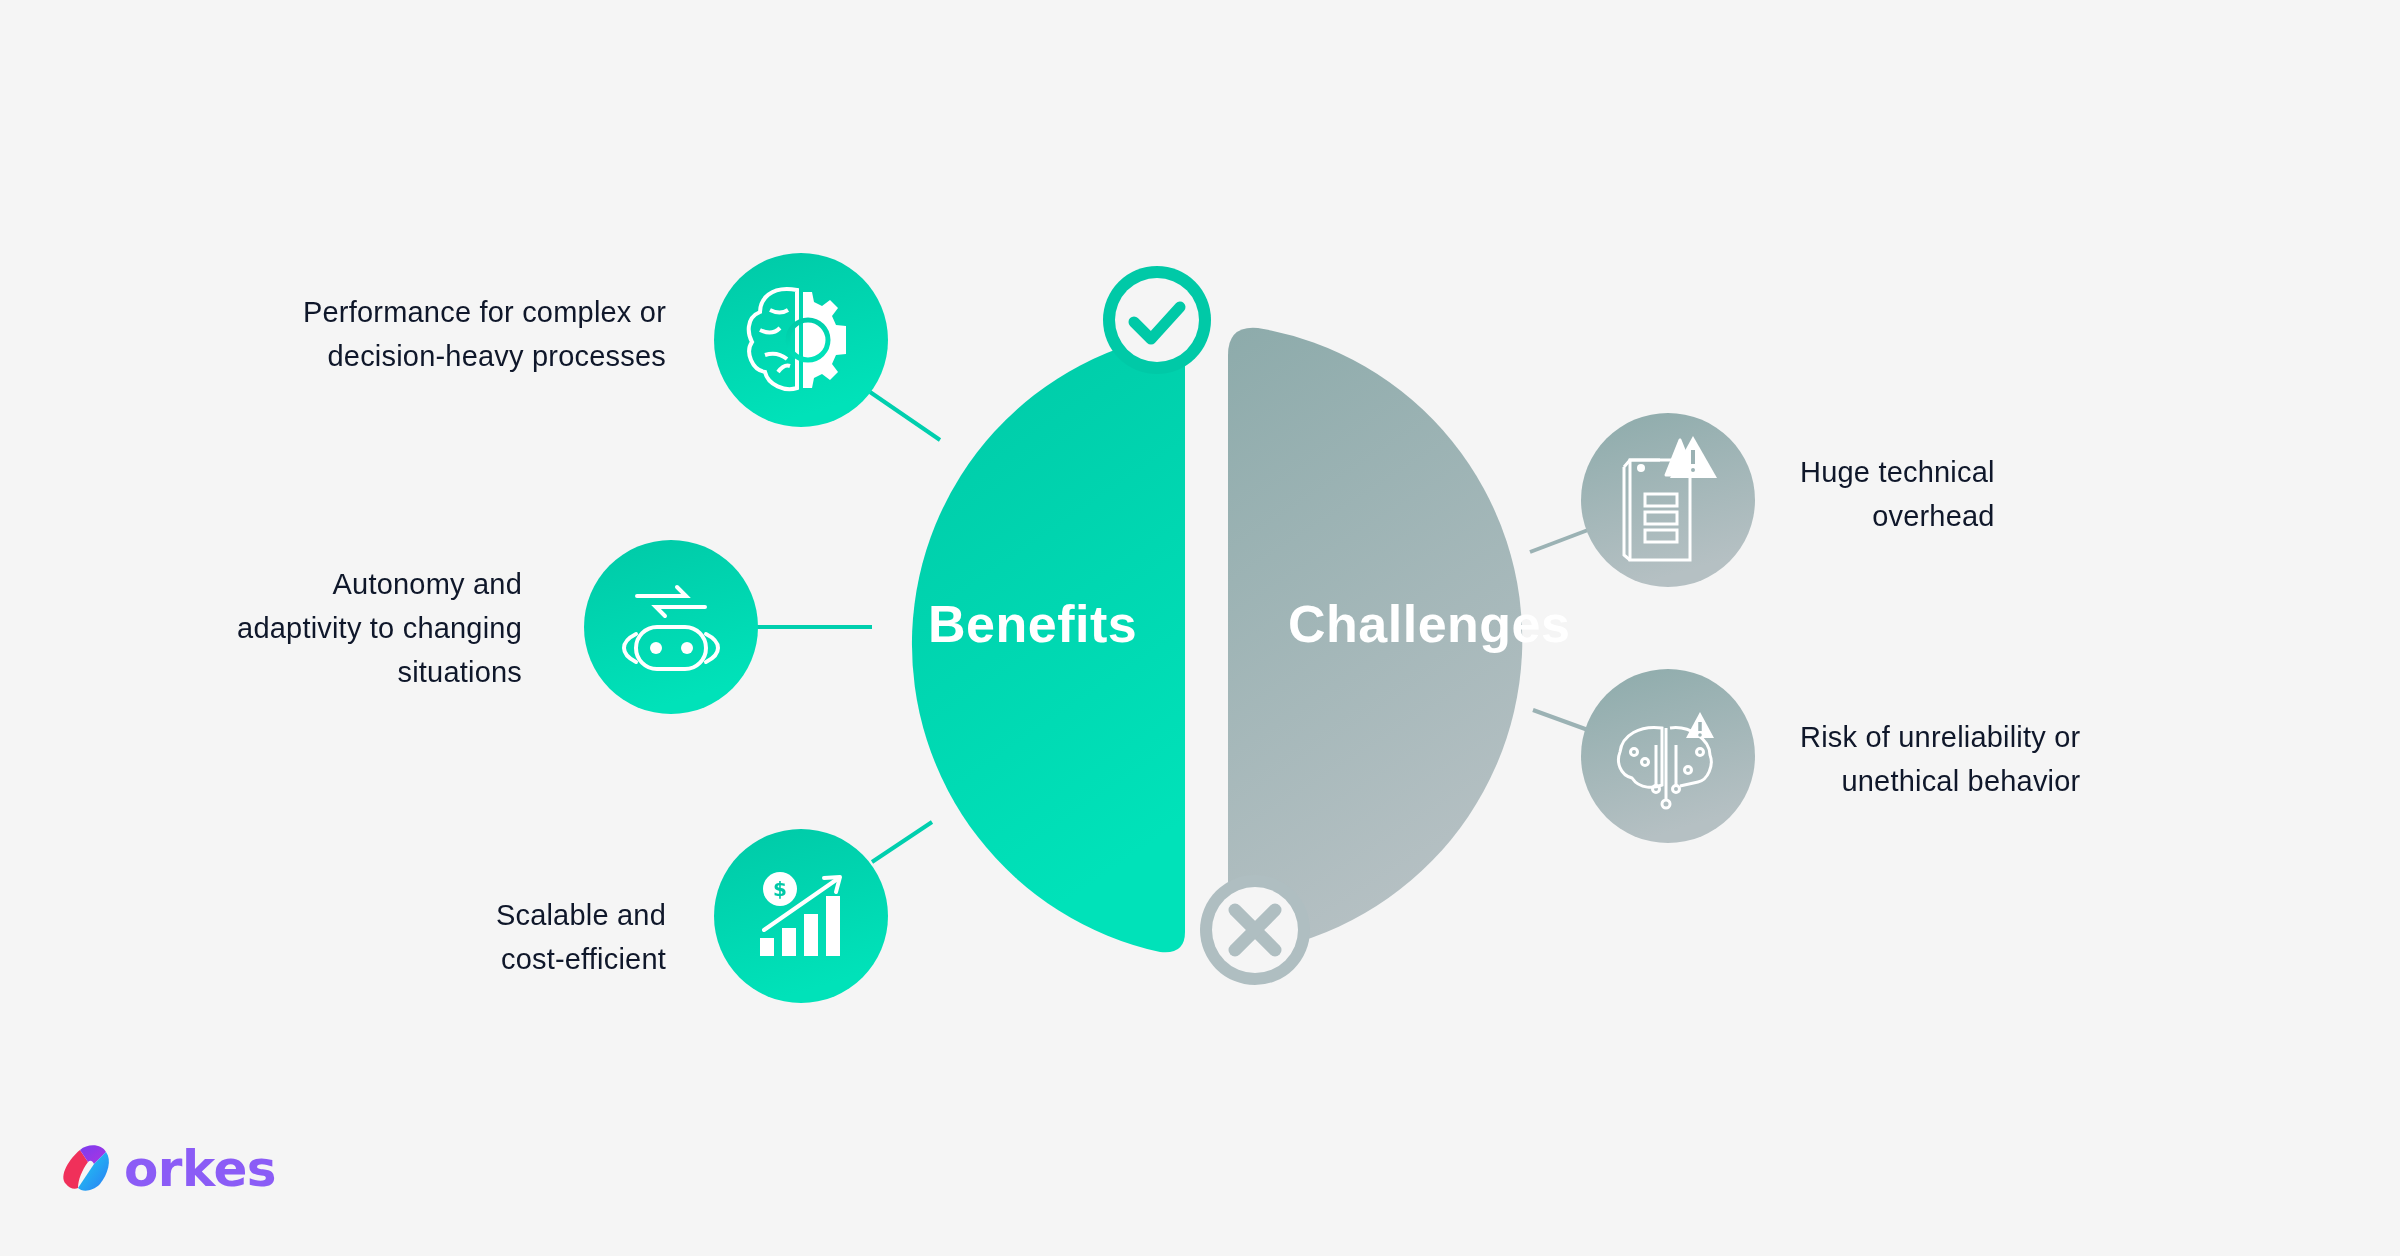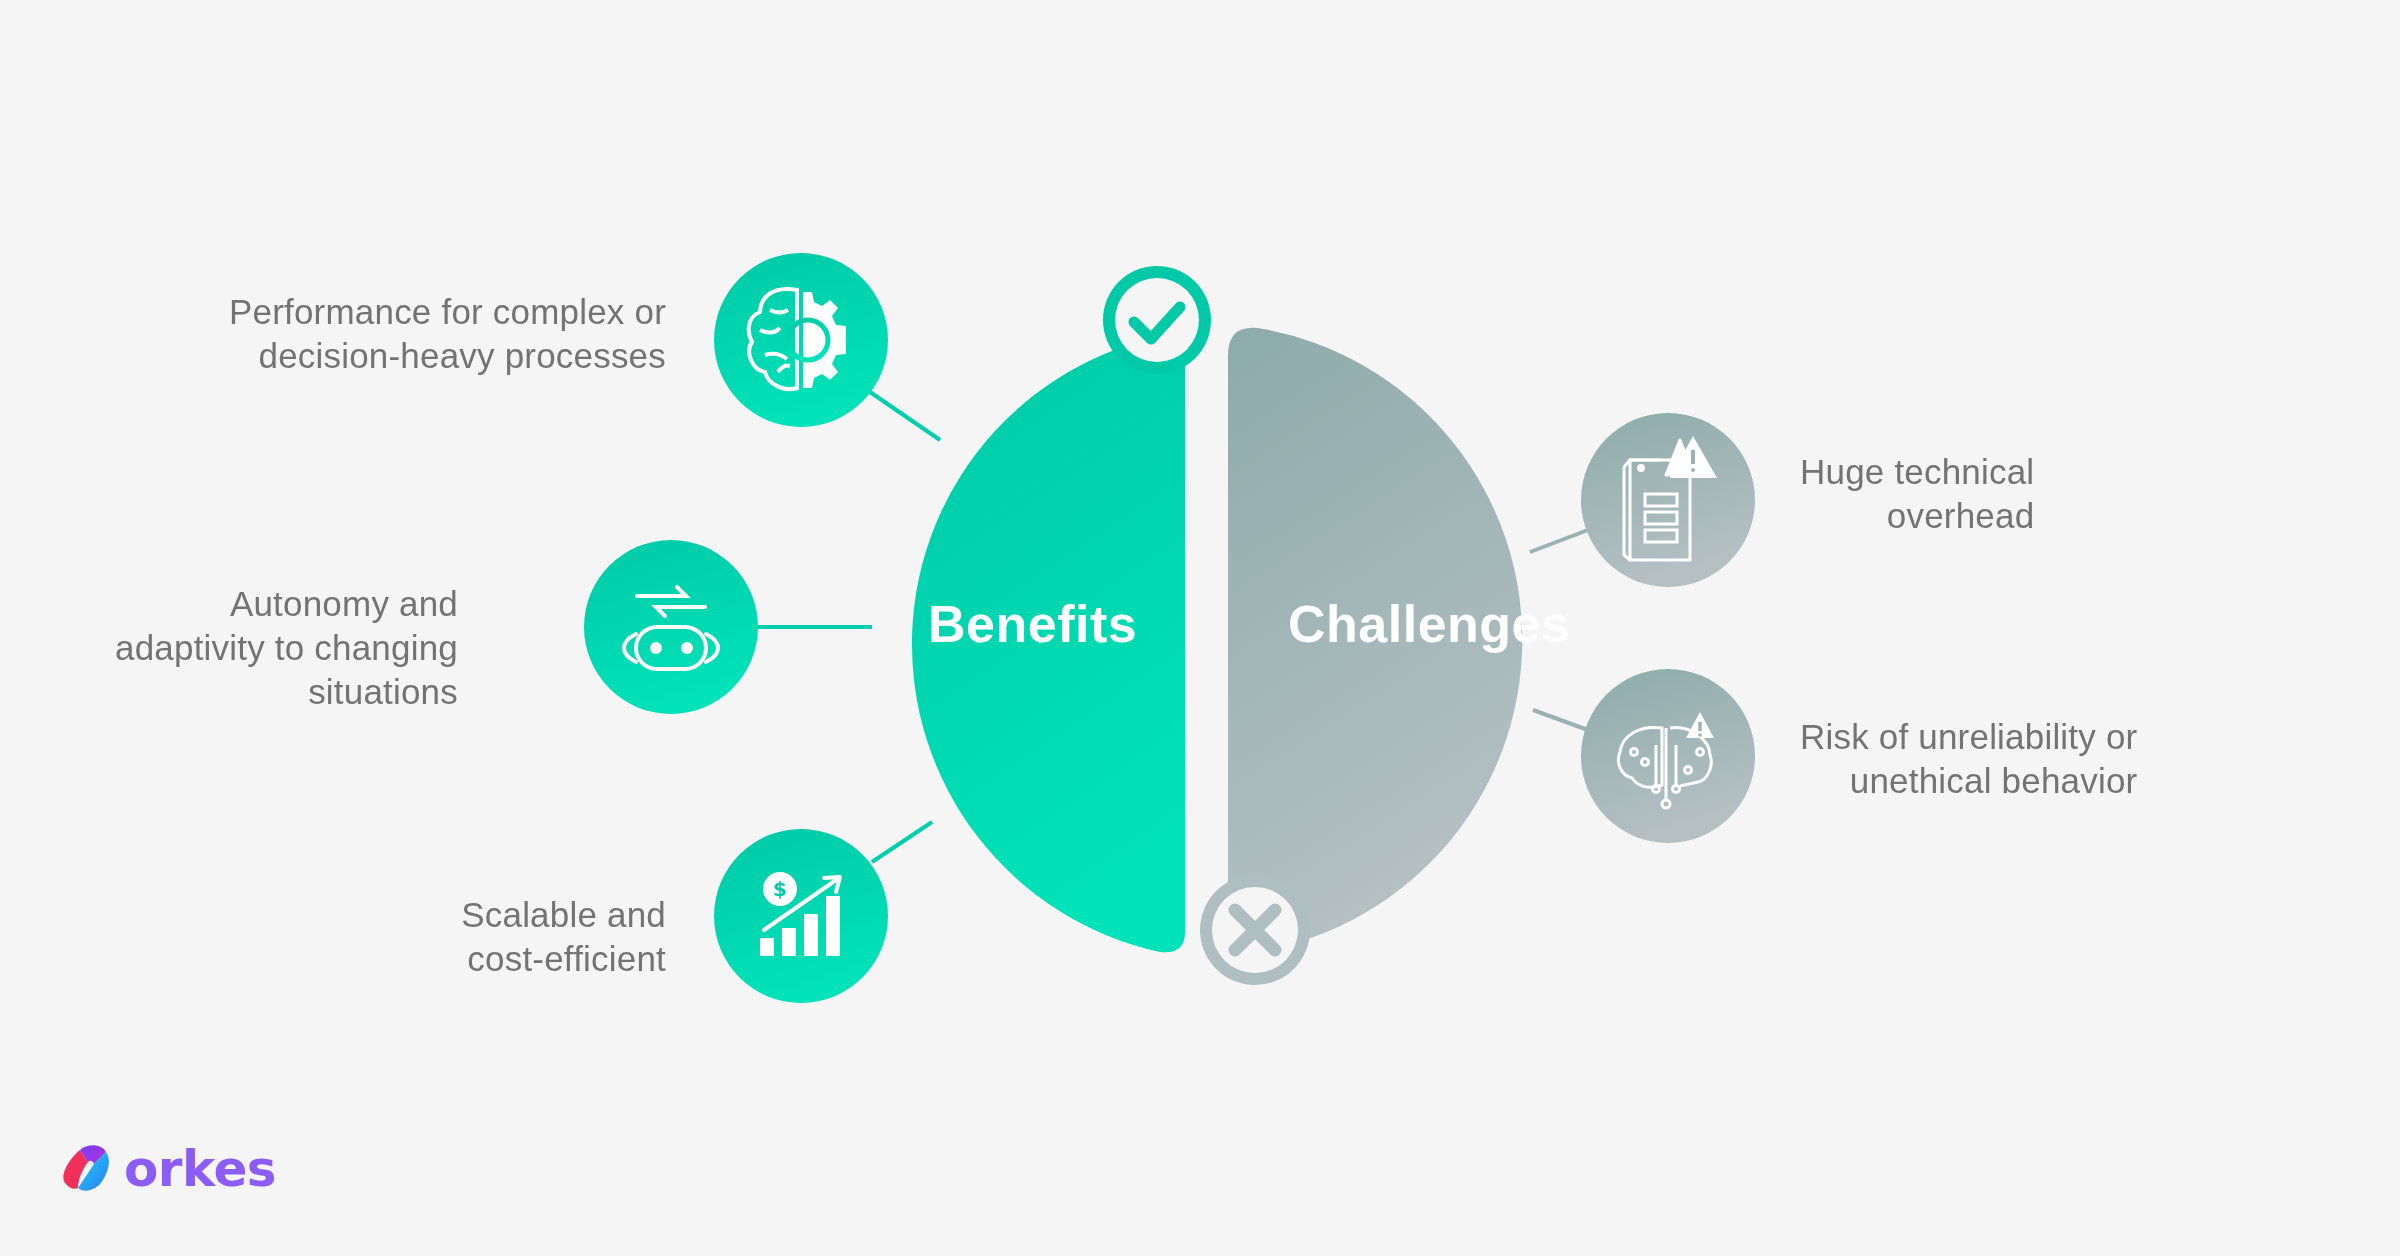--- a/index.html
+++ b/index.html
@@ -3,21 +3,21 @@
 <meta charset="utf-8">
 <style>
   html, body { margin: 0; padding: 0; }
   body {
     width: 2400px; height: 1256px; background: #f5f5f5;
     font-family: "Liberation Sans", "DejaVu Sans", sans-serif;
     position: relative; overflow: hidden; color: #111;
   }
   #diagram { position: absolute; left: 0; top: 0; }
   .label {
-    position: absolute; font-size: 35px; line-height: 44px; color: #737373;
+    position: absolute; font-size: 29px; line-height: 44px; color: #0f172a;
     white-space: pre-line; letter-spacing: 0.2px;
   }
   .label.right-align { text-align: right; }
   .label.left-align { text-align: right; }
   .center-title {
     position: absolute; color: #fff; font-size: 52px; font-weight: 700;
     letter-spacing: 0.5px;
   }
   .logo {
     position: absolute; left: 58px; top: 1140px; display: flex; align-items: center; gap: 8px;
@@ -153,21 +153,21 @@
       <circle cx="1700" cy="735" r="1.8" fill="#9bb2b4" stroke="none"></circle>
     </g>
   </g>
 </svg>
 
 <div class="center-title" style="left:928px; top:594px;">Benefits</div>
 <div class="center-title" style="left:1288px; top:594px;">Challenges</div>
 
 <div class="label right-align" style="right:1734px; top:290px;">Performance for complex or
 decision-heavy processes</div>
-<div class="label right-align" style="right:1942px; top:562px;margin-top:20px;">Autonomy and
+<div class="label right-align" style="right:1878px; top:562px;">Autonomy and
 adaptivity to changing
 situations</div>
 <div class="label right-align" style="right:1734px; top:893px;">Scalable and
 cost-efficient</div>
 
 <div class="label left-align" style="left:1800px; top:450px;">Huge technical
 overhead</div>
 <div class="label left-align" style="left:1800px; top:715px;">Risk of unreliability or
 unethical behavior</div>
 

